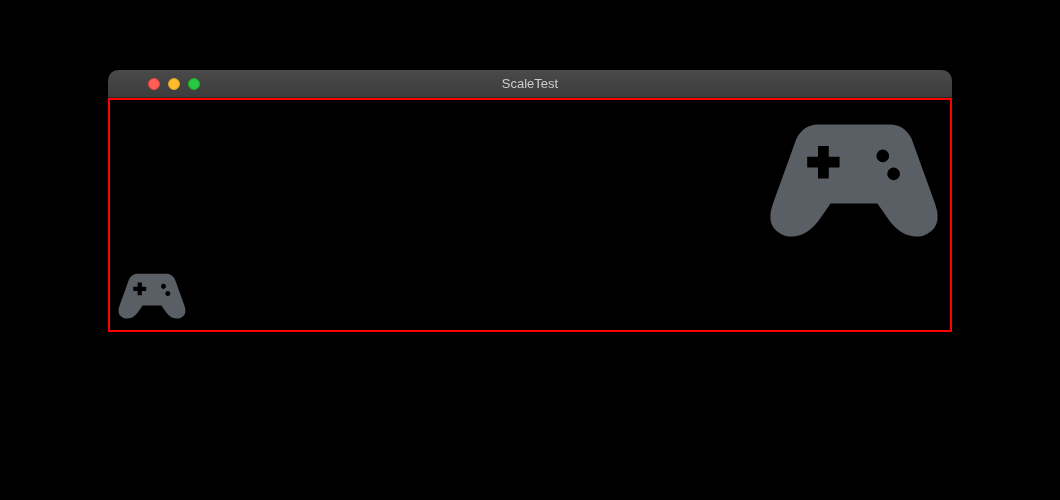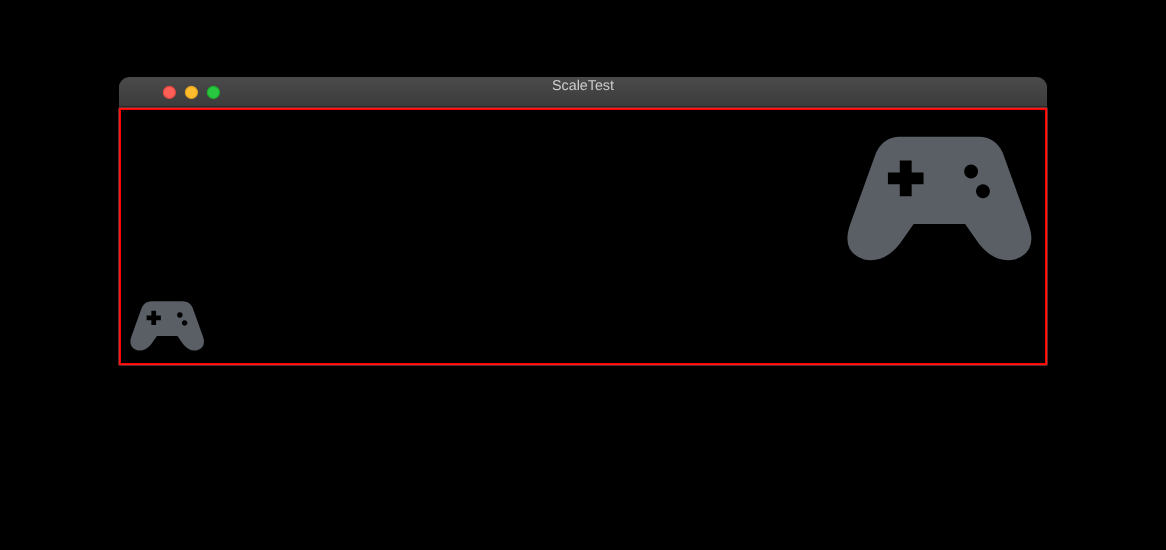--- a/index.html
+++ b/index.html
@@ -25,20 +25,21 @@
       background: #000000;
       border-radius: 10px 10px 0 0;
       box-shadow: 0 10px 40px rgba(0,0,0,0.5);
     }
     
     .titlebar {
       height: 28px;
       background: linear-gradient(to bottom, #4a4a4a, #3c3c3c);
       border-radius: 10px 10px 0 0;
       display: flex;
+      align-items: center;
       position: relative;
       border-bottom: 1px solid #2a2a2a;
       padding-left: 28px;
     }
     
     .traffic-lights {
       display: flex;
       align-items: center;
       gap: 8px;
       padding-left: 12px;

